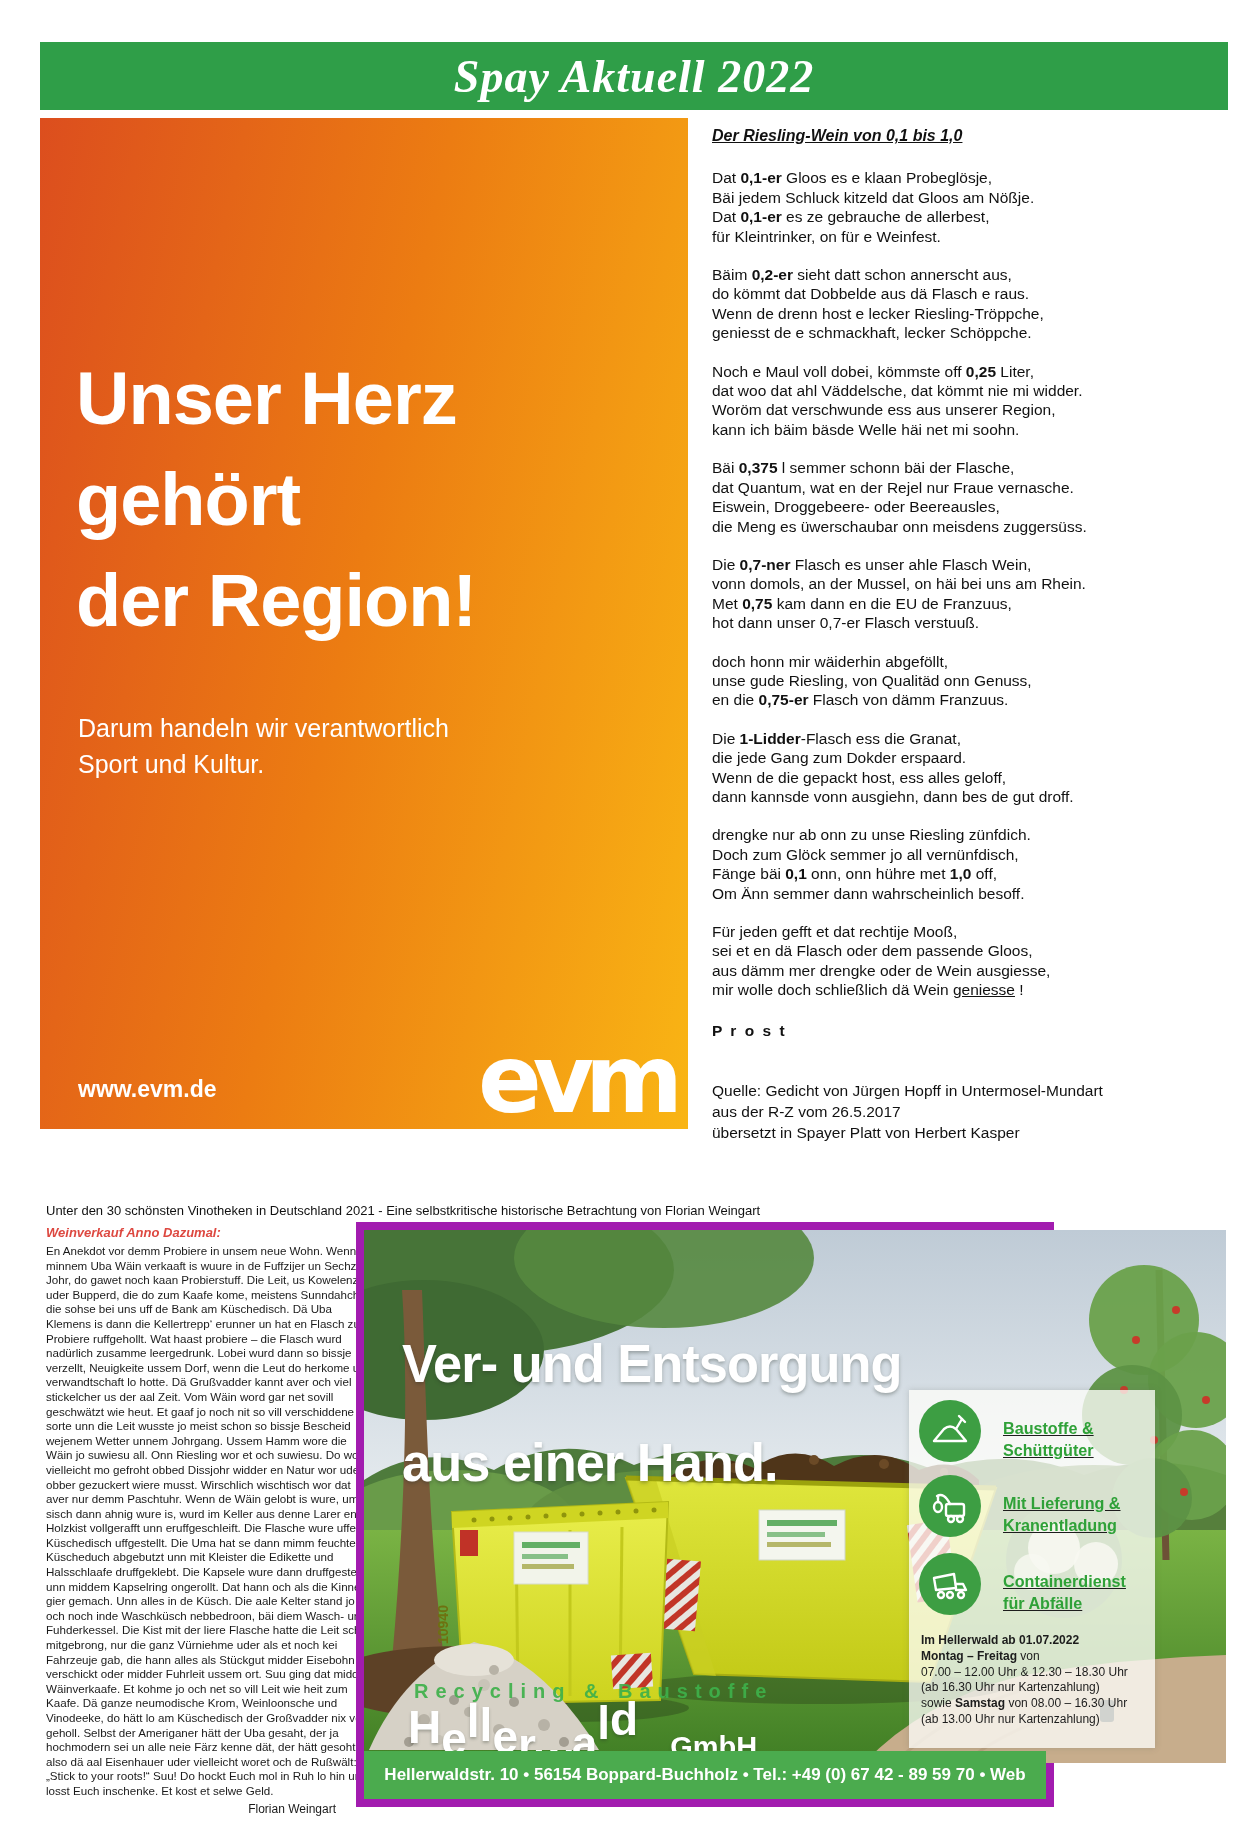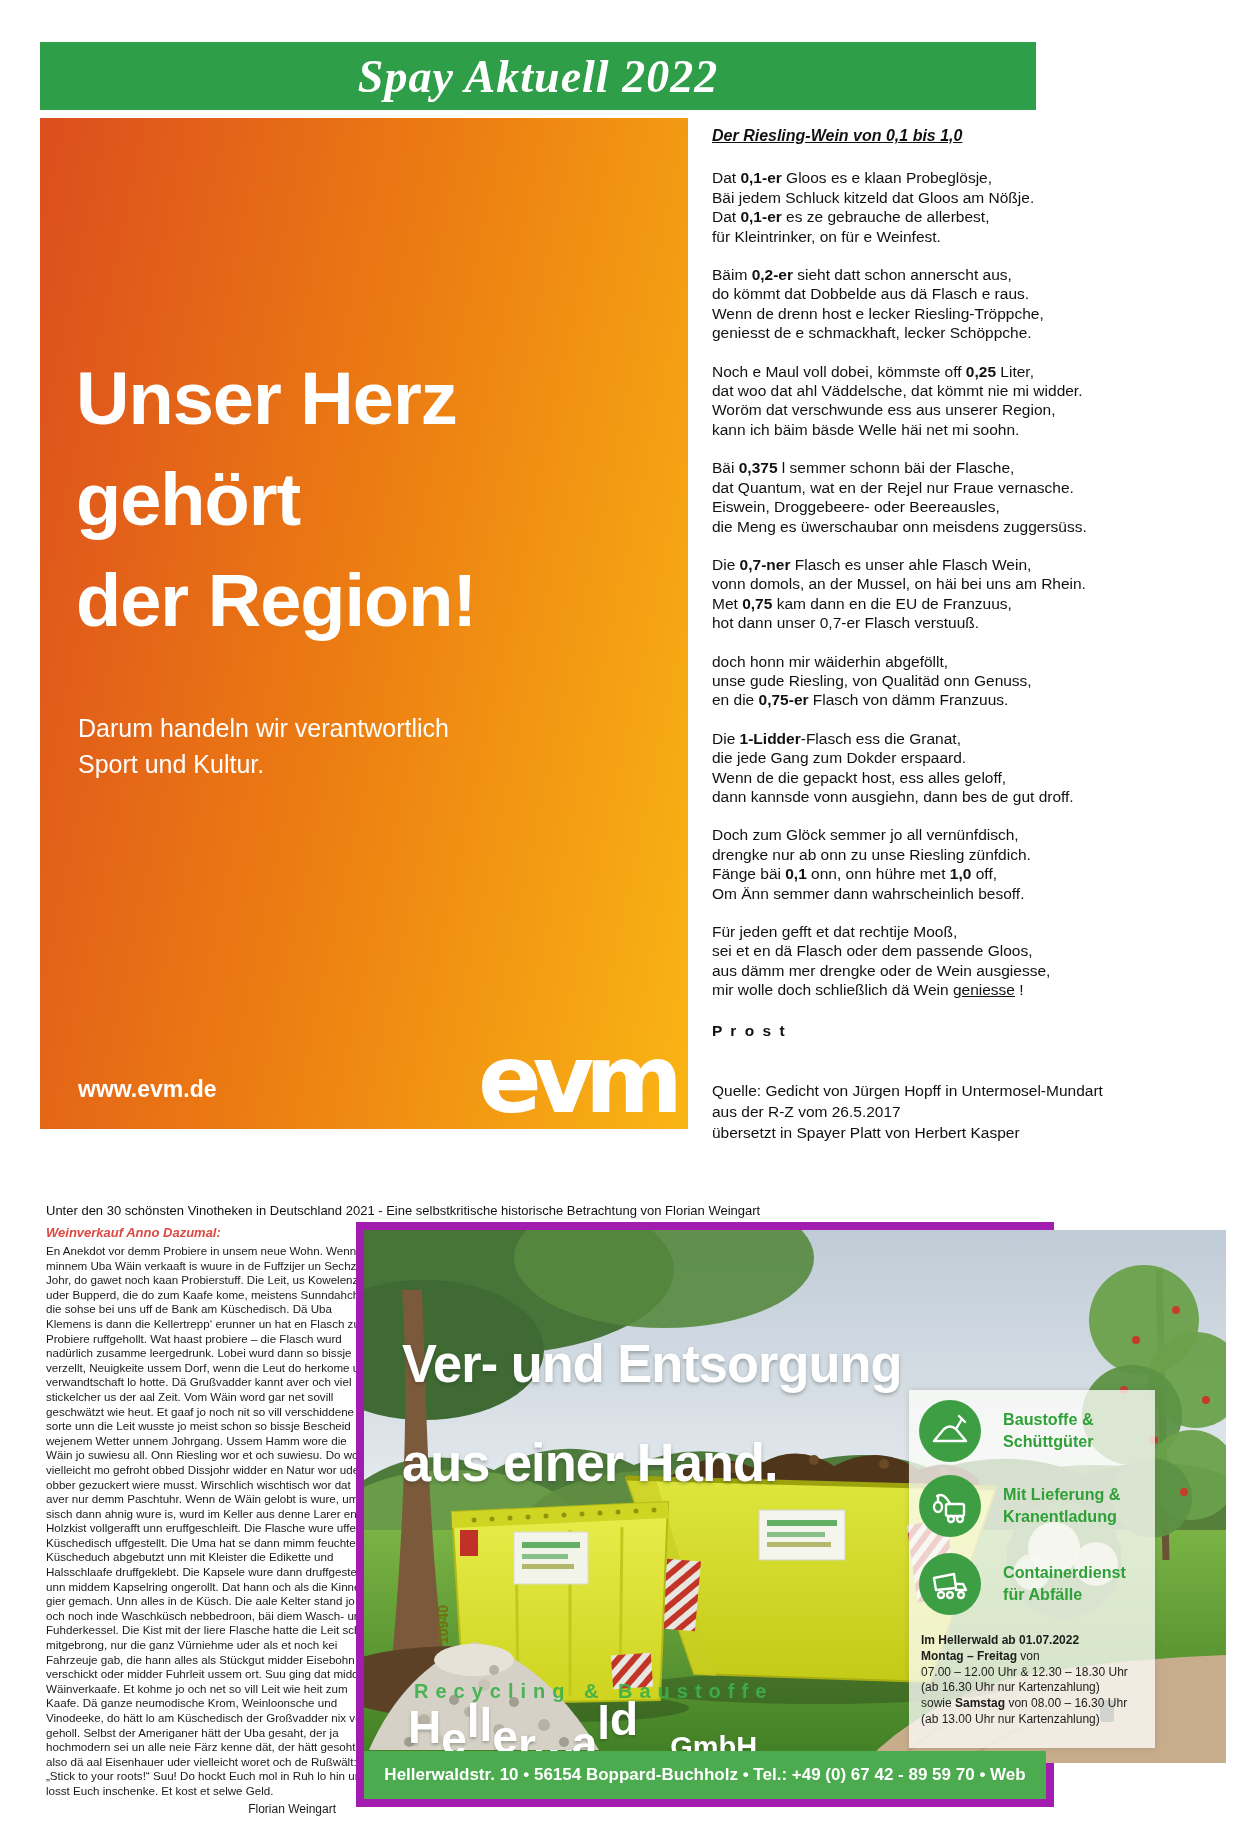--- a/index.html
+++ b/index.html
@@ -1,20 +1,20 @@
 <!DOCTYPE html>
 <html><head>
 <meta charset="utf-8">
 <style>
   html,body{margin:0;padding:0;background:#ffffff;}
   .page{position:relative;width:1250px;height:1843px;background:#fff;overflow:hidden;
         font-family:"Liberation Sans",sans-serif;color:#1d1d1d;}
 
   
-  .masthead{position:absolute;left:40px;top:42px;width:996px;height:68px;background:#2f9e48;
+  .masthead{position:absolute;left:40px;top:42px;width:1188px;height:68px;background:#2f9e48;
             display:flex;align-items:center;justify-content:center;}
   .masthead .title{font-family:"Liberation Serif",serif;font-style:italic;font-weight:700;
                    font-size:46px;color:#ffffff;letter-spacing:1px;}
 
   
   .evm-ad{position:absolute;left:40px;top:118px;width:648px;height:1011px;
           background:linear-gradient(102deg,#dc4e1e 0%,#ec7c12 48%,#f9b514 100%);}
   .evm-headline{position:absolute;left:36px;top:230px;color:#fff;font-weight:700;
                 font-size:74px;line-height:101px;letter-spacing:-1px;}
   .evm-subline{position:absolute;left:38px;top:592px;color:#fff;font-weight:400;
@@ -40,21 +40,21 @@
 
   
   .hw-ad{position:absolute;left:356px;top:1222px;width:698px;height:585px;
          border:8px solid #a21caf;box-sizing:border-box;background:#dfe6ea;}
   .hw-photo{position:absolute;left:0;top:0;width:862px;height:533px;}
   .hw-headline{position:absolute;left:38px;top:84px;color:#fff;font-weight:700;font-size:54px;
                line-height:99px;letter-spacing:-1px;transform:scaleX(.97);transform-origin:left top;
                text-shadow:0 2px 4px rgba(40,50,40,.35);}
   .hw-panel{position:absolute;left:545px;top:160px;width:246px;height:358px;
             background:rgba(252,252,249,.78);box-shadow:0 0 6px rgba(90,100,90,.25);}
-  .hw-service{position:absolute;left:10px;display:flex;align-items:center;}
+  .hw-service{position:absolute;left:10px;display:flex;align-items:flex-end;text-decoration:underline;}
   .hw-circle{width:62px;height:62px;border-radius:50%;background:#3d9e43;flex:0 0 62px;
              display:flex;align-items:center;justify-content:center;}
   .hw-service-label{margin-left:22px;color:#2fa138;font-weight:700;font-size:17px;line-height:22px;
                     transform:scaleX(.95);transform-origin:left center;}
   .hw-hours{position:absolute;left:12px;top:243px;width:228px;font-size:12px;line-height:15.8px;color:#1c1c1c;}
   .hw-hours .ln:first-child{font-weight:700;}
   .hw-tagline{position:absolute;left:50px;top:450px;color:rgba(62,176,74,.92);font-weight:700;
               font-size:20px;letter-spacing:7px;}
   .hw-brand{position:absolute;left:44px;top:468px;white-space:nowrap;}
   .hw-brand-name{color:#fff;font-weight:700;font-size:46px;text-shadow:0 2px 3px rgba(40,50,40,.3);}
@@ -126,22 +126,22 @@
         <div class="ln">unse gude Riesling, von Qualitäd onn Genuss,</div>
         <div class="ln">en die <b>0,75-er</b> Flasch von dämm Franzuus.</div>
       </div>
     <div class="stanza">
         <div class="ln">Die <b>1-Lidder</b>-Flasch ess die Granat,</div>
         <div class="ln">die jede Gang zum Dokder erspaard.</div>
         <div class="ln">Wenn de die gepackt host, ess alles geloff,</div>
         <div class="ln">dann kannsde vonn ausgiehn, dann bes de gut droff.</div>
       </div>
     <div class="stanza">
+        <div class="ln">drengke nur ab onn zu unse Riesling zünfdich.</div>
         <div class="ln">Doch zum Glöck semmer jo all vernünfdisch,</div>
-        <div class="ln">drengke nur ab onn zu unse Riesling zünfdich.</div>
         <div class="ln">Fänge bäi <b>0,1</b> onn, onn hühre met <b>1,0</b> off,</div>
         <div class="ln">Om Änn semmer dann wahrscheinlich besoff.</div>
       </div>
     <div class="stanza">
         <div class="ln">Für jeden gefft et dat rechtije Mooß,</div>
         <div class="ln">sei et en dä Flasch oder dem passende Gloos,</div>
         <div class="ln">aus dämm mer drengke oder de Wein ausgiesse,</div>
         <div class="ln">mir wolle doch schließlich dä Wein <u>geniesse</u> !</div>
       </div>
     <div class="poem-toast">P r o s t</div>

